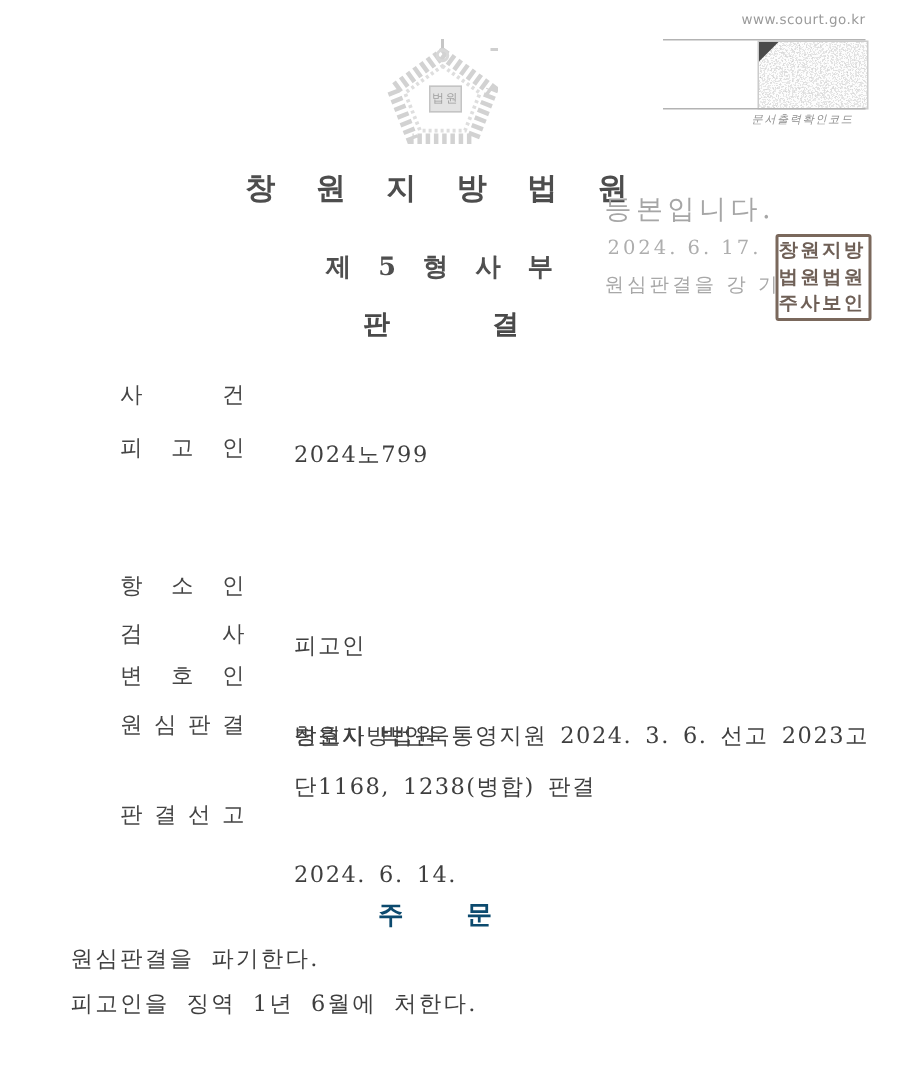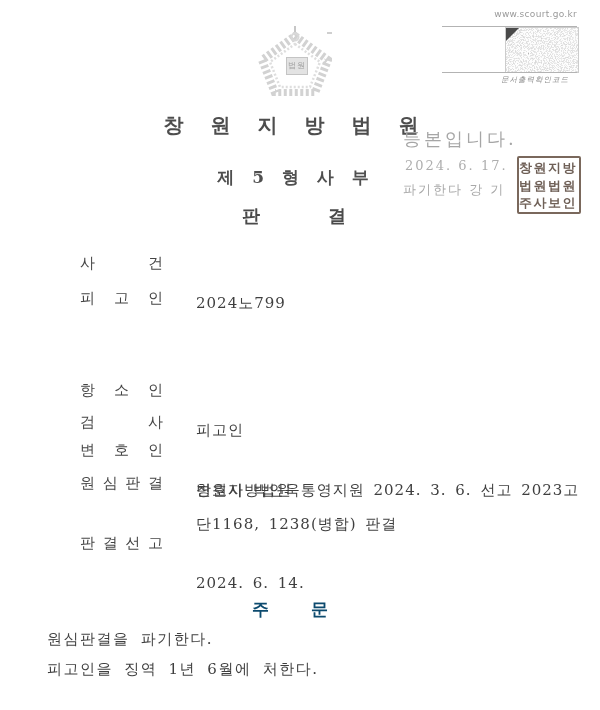--- a/index.html
+++ b/index.html
@@ -120,21 +120,21 @@
   </div>
   <div class="rule-bottom"></div>
   <div class="barcode-caption">문서출력확인코드</div>
 
   <div class="court-title">창 원 지 방 법 원</div>
   <div class="division-title">제 5 형 사 부</div>
   <div class="doc-type-title">판 결</div>
 
   <div class="stamp-line1">등본입니다.</div>
   <div class="stamp-date">2024. 6. 17.</div>
-  <div class="stamp-officer">파기한다 강 기</div>
+  <div class="stamp-officer">원심판결을 강 기</div>
 
   <div class="seal">
     <div class="seal-row">창원지방</div>
     <div class="seal-row">법원법원</div>
     <div class="seal-row">주사보인</div>
   </div>
 
   <div class="row r-case">
     <span class="row-label">사 건</span>
     <span class="row-gap"></span>

